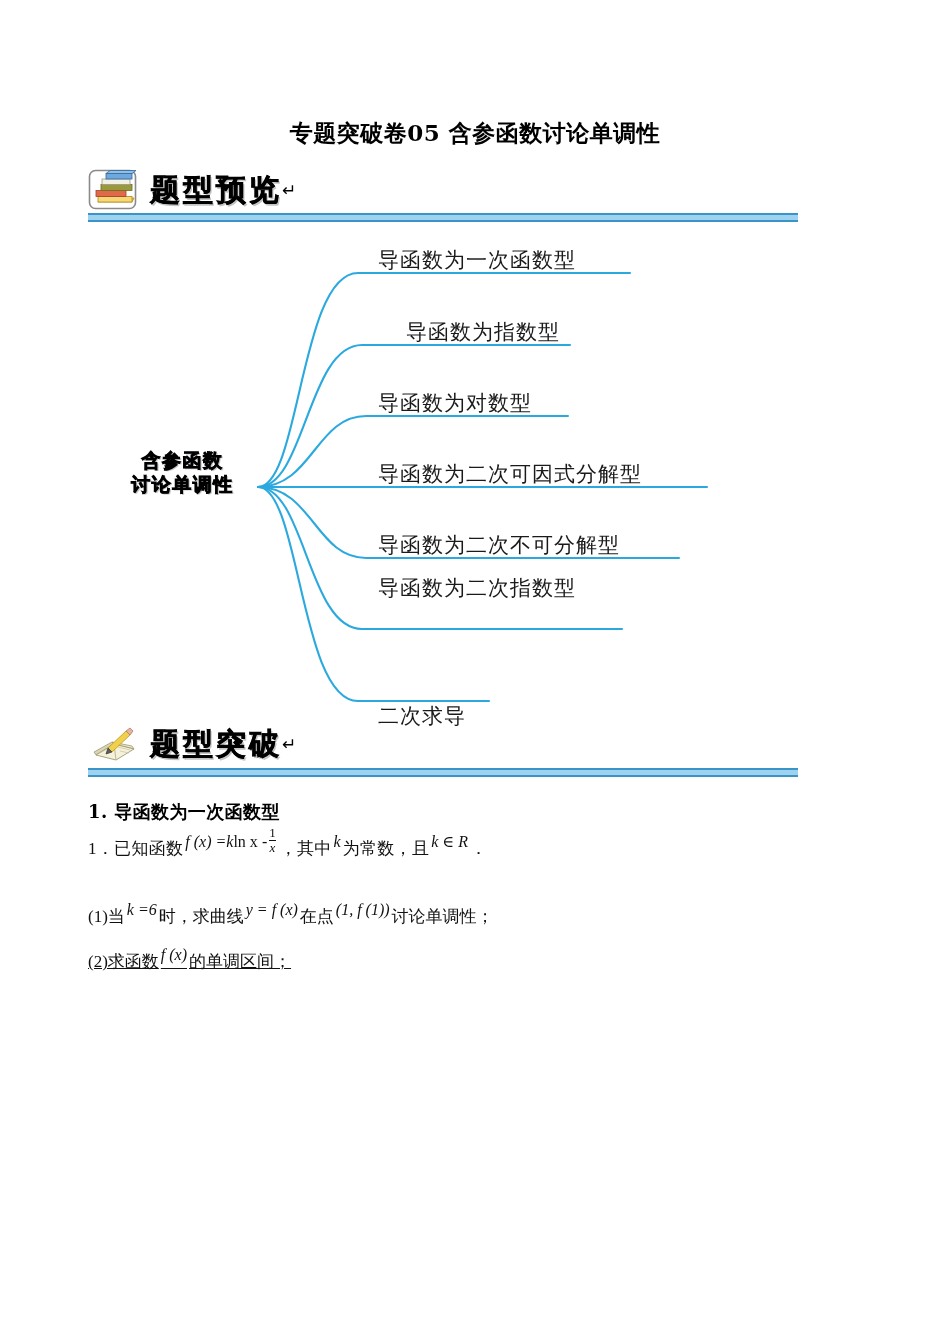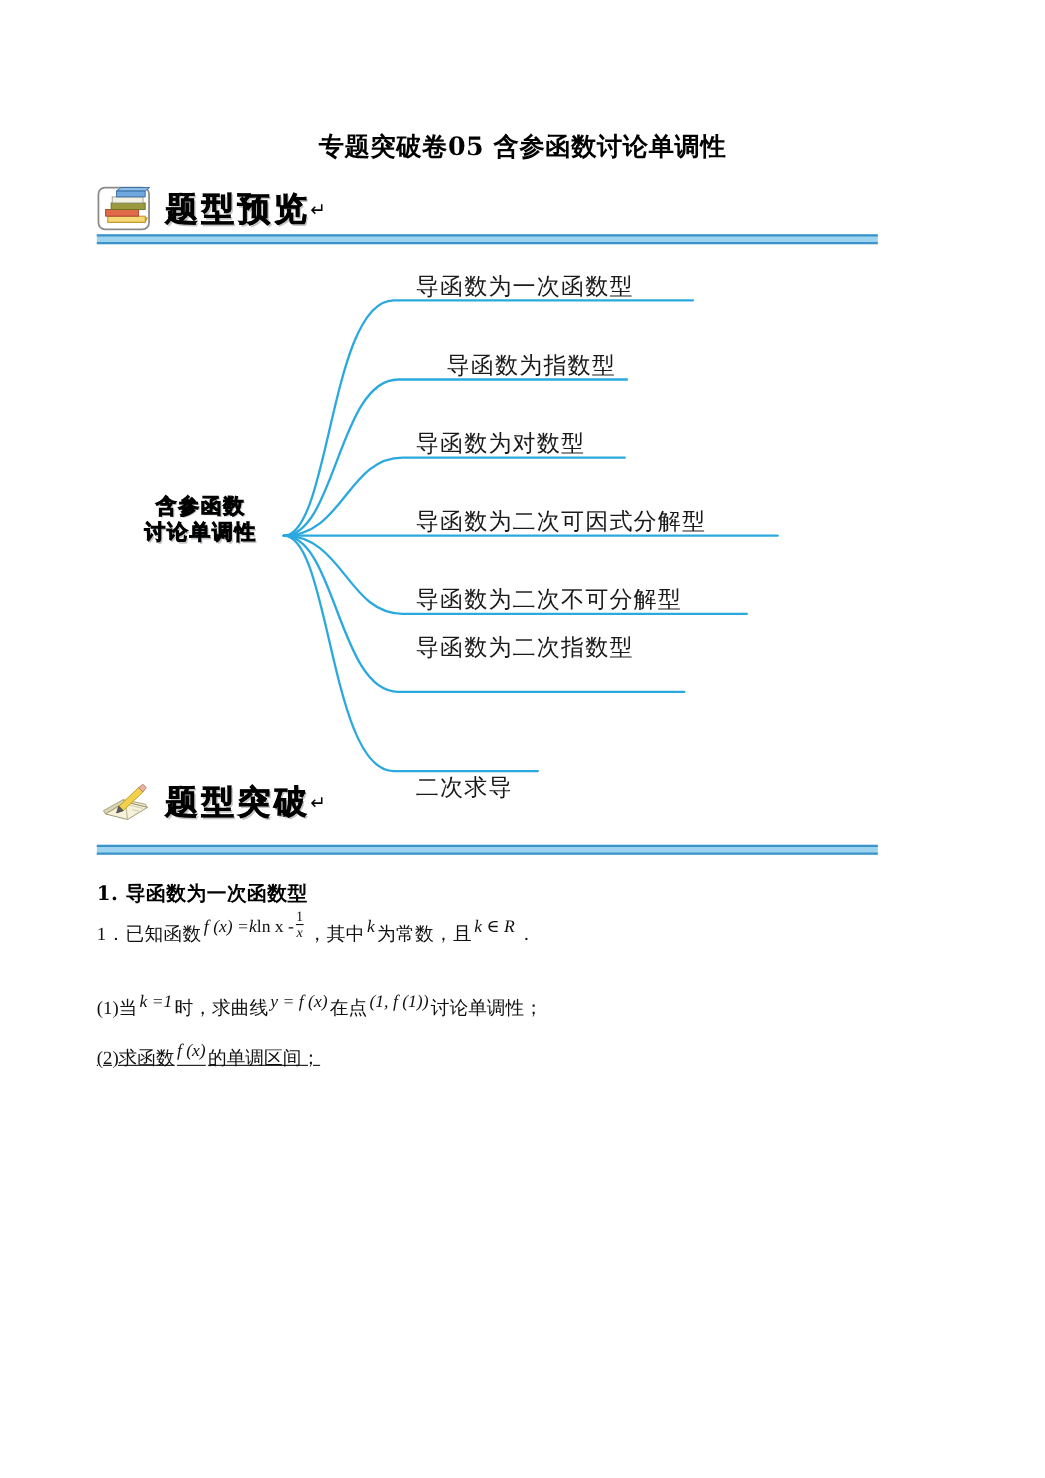--- a/index.html
+++ b/index.html
@@ -224,21 +224,21 @@
 
     <div class="mm-label" style="left:378px; top:246px;">导函数为一次函数型</div>
     <div class="mm-label" style="left:378px; top:318px;margin-left:28px;">导函数为指数型</div>
     <div class="mm-label" style="left:378px; top:389px;">导函数为对数型</div>
     <div class="mm-label" style="left:378px; top:460px;">导函数为二次可因式分解型</div>
     <div class="mm-label" style="left:378px; top:531px;">导函数为二次不可分解型</div>
     <div class="mm-label" style="left:378px; top:574px;">导函数为二次指数型</div>
     <div class="mm-label" style="left:378px; top:674px;margin-top:28px;">二次求导</div>
   </div>
 
-  <div class="section-header" style="top:707px;">
+  <div class="section-header" style="top:722px;">
     <span class="hdr-icon">
       <svg width="54" height="44" viewBox="0 0 54 44">
 
         <path d="M6 30 L24 20 L26 22 L8 33 Z" fill="#D9D4B4" stroke="#A09A72" stroke-width="0.8"></path>
         <path d="M24 20 L44 24 L46 27 L26 22 Z" fill="#EDE8CC" stroke="#A09A72" stroke-width="0.8"></path>
         <path d="M8 33 L26 22 L46 27 L28 38 Z" fill="#F6F1DA" stroke="#A09A72" stroke-width="0.9"></path>
         <path d="M26 22 L28 38" stroke="#B9B18C" stroke-width="0.9" fill="none"></path>
         <path d="M12 31 L24 24" stroke="#C9C2A0" stroke-width="0.7" fill="none"></path>
         <path d="M30 25 L42 28" stroke="#C9C2A0" stroke-width="0.7" fill="none"></path>
         <path d="M32 29 L41 31" stroke="#C9C2A0" stroke-width="0.7" fill="none"></path>
@@ -255,20 +255,20 @@
   <div class="divider" style="top:768px;"></div>
 
   <div class="sub-heading" style="top:800px;">1. 导函数为一次函数型</div>
 
   <div class="prob-line" style="top:834px;">
     <span>1．</span><span>已知函数</span><span class="mth"><span>f (x) =</span><span>k</span><span class="up">ln x</span>
         <span class="up">-</span><span class="frac"><span class="num">1</span><span class="den">x</span></span></span><span>，其中</span><span class="mth">k</span><span>为常数，且</span><span class="mth">k ∈ R</span><span>．</span>
   </div>
 
   <div class="sub-q" style="top:905px;">
-    <span>(1)当</span><span class="mth">k =1</span><span>时，求曲线</span><span class="mth">y = f (x)</span><span>在点</span><span class="mth">(1, f (1))</span><span>讨论单调性；</span>
+    <span>(1)当</span><span class="mth">k =6</span><span>时，求曲线</span><span class="mth">y = f (x)</span><span>在点</span><span class="mth">(1, f (1))</span><span>讨论单调性；</span>
   </div>
 
   <div class="sub-q" style="top:950px;text-decoration:underline;">
     <span>(2)求函数</span><span class="mth">f (x)</span><span>的单调区间；</span>
   </div>
 
 </div>
 
 </body></html>

